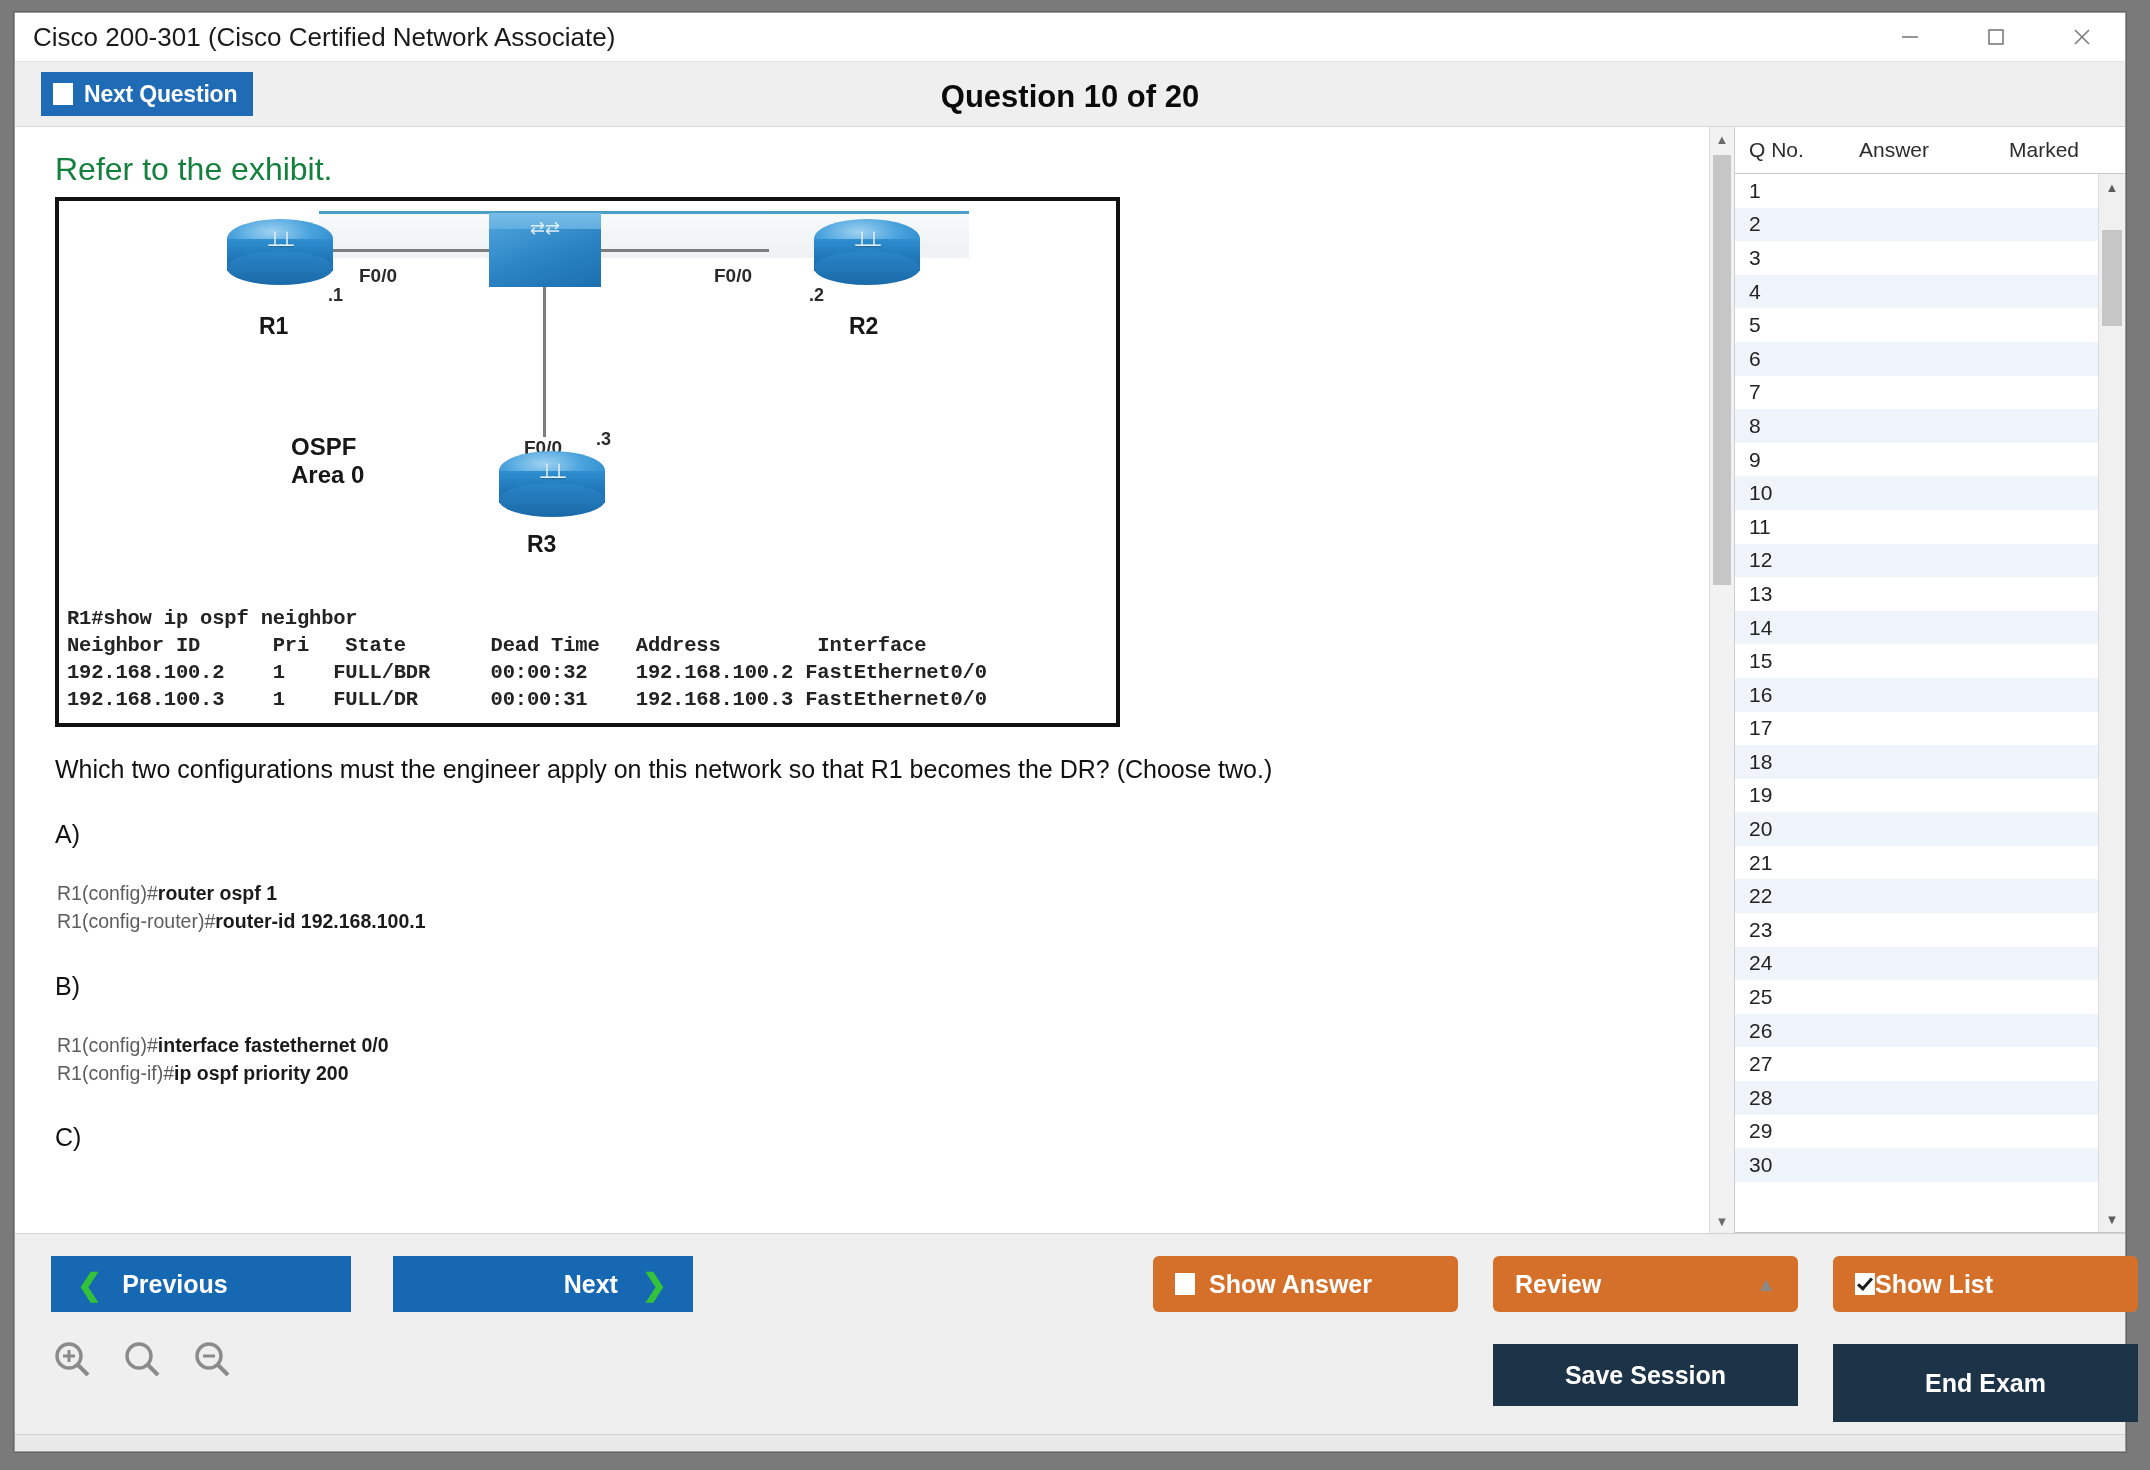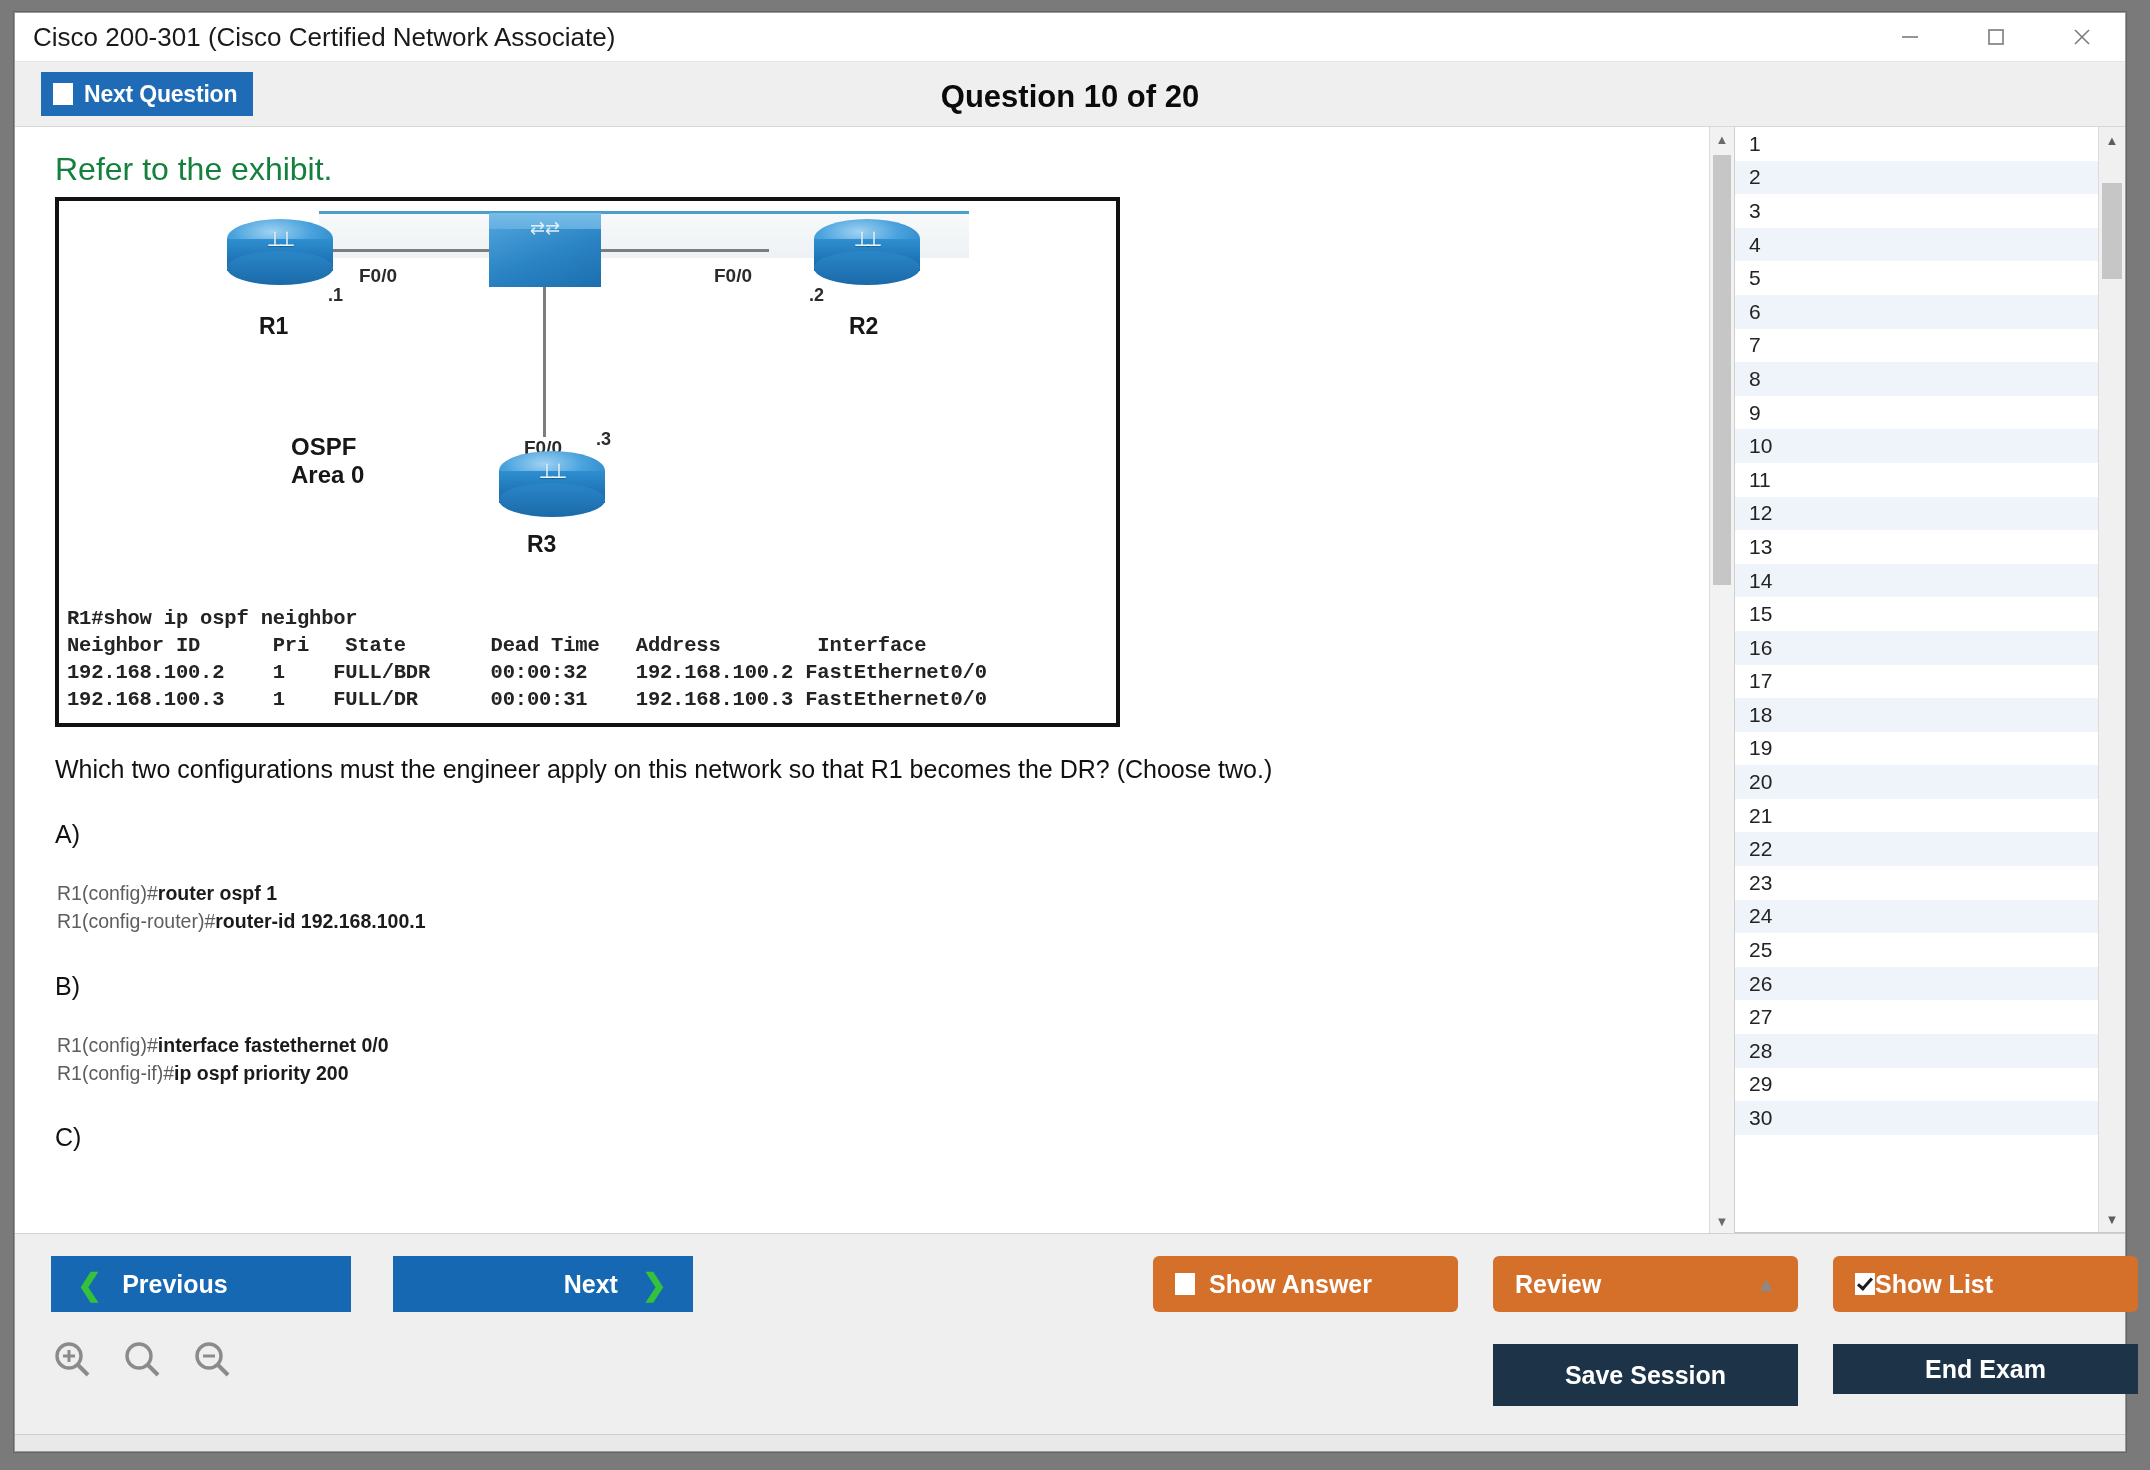--- a/index.html
+++ b/index.html
@@ -514,20 +514,25 @@
       </div>
 
       <div class="content-scroll">
         <div class="arrow">▲</div>
         <div class="thumb"></div>
         <div class="arrow bot">▼</div>
       </div>
     </div>
 
     <div class="sidebar">
+      <div class="list-head">
+        <div class="col-q">Q No.</div>
+        <div class="col-a">Answer</div>
+        <div class="col-m">Marked</div>
+      </div>
       <div class="list-wrap">
         <div class="list-rows" id="list-rows">
             <div class="lrow">
               <div class="qn">1</div>
               <div class="ans"></div>
               <div class="mk"></div>
             </div>
             <div class="lrow alt">
               <div class="qn">2</div>
               <div class="ans"></div>
@@ -707,21 +712,21 @@
 
     <button class="btn btn-orange" style="left:1818px; top:22px; width:305px; height:56px; padding-left:22px; gap:0;">
       <span class="chk checked"></span>
       <span>Show List</span>
     </button>
 
     <button class="btn btn-dark" style="left:1478px; top:110px; width:305px; height:62px; justify-content:center;">
       <span>Save Session</span>
     </button>
 
-    <button class="btn btn-dark" style="left:1818px; top:110px; width:305px; height:50px; justify-content:center;">
+    <button class="btn btn-dark" style="left:1818px; top:110px; width:305px; height:78px; justify-content:center;">
       <span>End Exam</span>
     </button>
 
     <div class="zoomicons">
       <span>
         <svg width="44" height="44" viewBox="0 0 44 44">
           <circle cx="18" cy="18" r="12" fill="none" stroke="#8b8b8b" stroke-width="3.4"></circle>
           <line x1="27" y1="27" x2="37" y2="37" stroke="#8b8b8b" stroke-width="4"></line>
           <line x1="12" y1="18" x2="24" y2="18" stroke="#8b8b8b" stroke-width="3"></line>
           <line x1="18" y1="12" x2="18" y2="24" stroke="#8b8b8b" stroke-width="3"></line>

